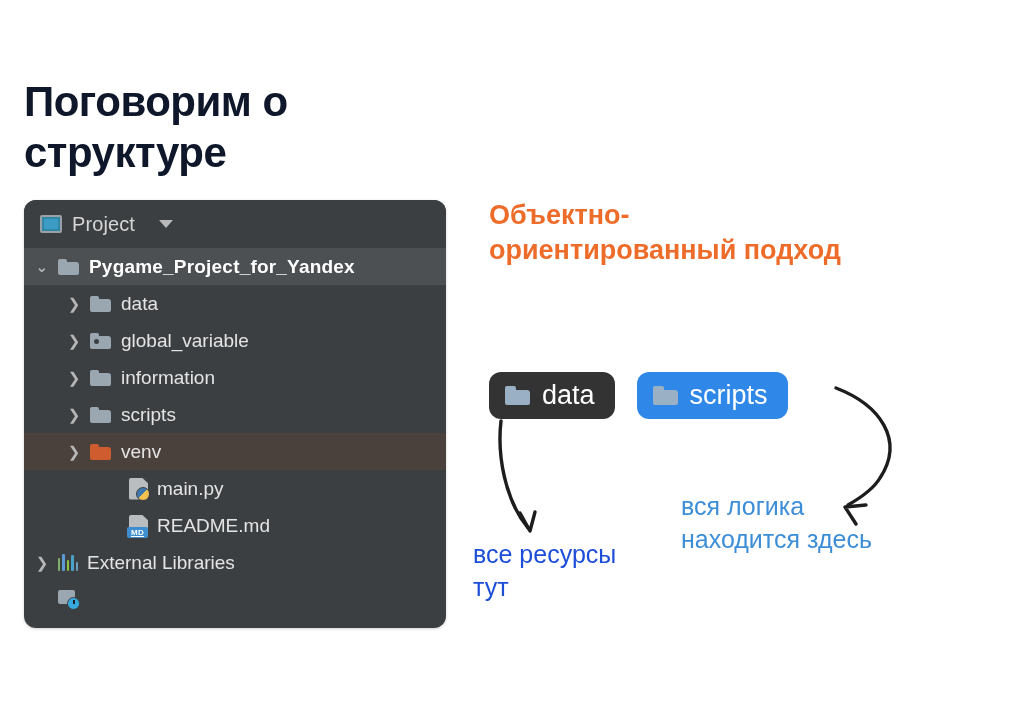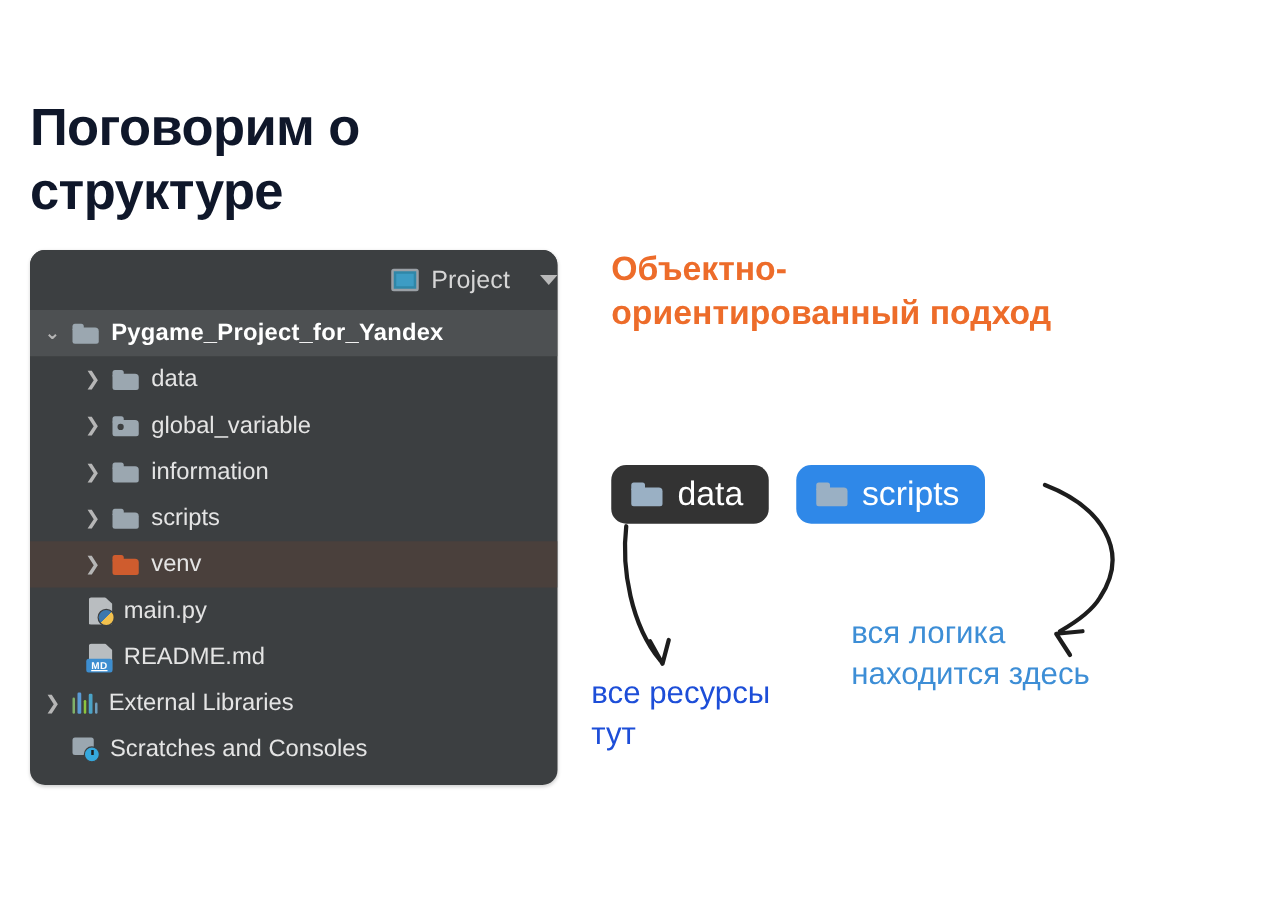--- a/index.html
+++ b/index.html
@@ -42,21 +42,20 @@
     overflow: hidden;
     box-shadow: 0 1px 3px rgba(0,0,0,0.18);
   }
   .ide-header {
     height: 48px;
     display: flex;
     align-items: center;
     padding-left: 16px;
     background: #3c3f41;
     gap: 10px;
-    justify-content: flex-end;
   }
   .ide-header-title {
     color: #d6d6d6;
     font-size: 20px;
     letter-spacing: 0.1px;
   }
   .ide-header-chevron {
     margin-left: 14px;
     width: 0; height: 0;
     border-left: 7px solid transparent;
@@ -92,21 +91,21 @@
     background: #4d5052;
     font-weight: 700;
     color: #ffffff;
     letter-spacing: 0.2px;
   }
   .tree-row.selected-venv {
     background: #4a403c;
   }
   .indent-0 { padding-left: 10px; }
   .indent-1 { padding-left: 42px; }
-  .indent-file { padding-left: 47px; }
+  .indent-file { padding-left: 105px; }
 
   .chevron {
     width: 16px;
     flex: 0 0 16px;
     margin-right: 8px;
     color: #b6b6b6;
     font-size: 15px;
     line-height: 1;
     display: flex;
     align-items: center;
@@ -404,21 +403,20 @@
       </span>
       <span>External Libraries</span>
     </div>
 
     <div class="tree-row indent-0">
       <span class="chevron spacer"></span>
       <span class="scratch-icon">
         <span class="pad"></span>
           <span class="clock"></span>
       </span>
-      <span>Scratches and Consoles</span>
     </div>
 
   </div>
 </div>
 
 <div class="right-col">
   <div class="lead-accent">Объектно-
 ориентированный подход</div>
 </div>
 

